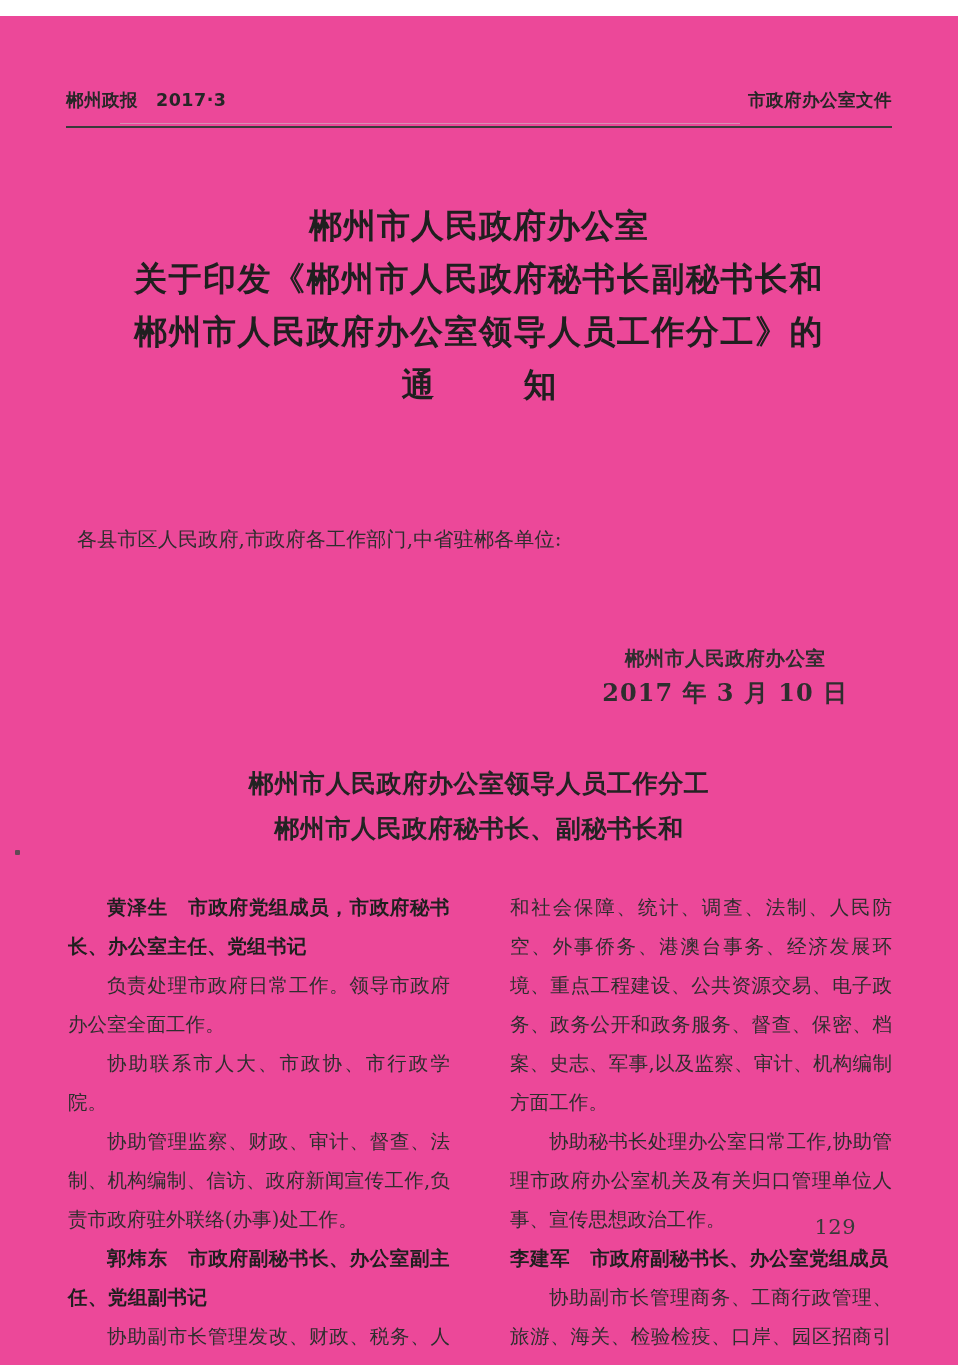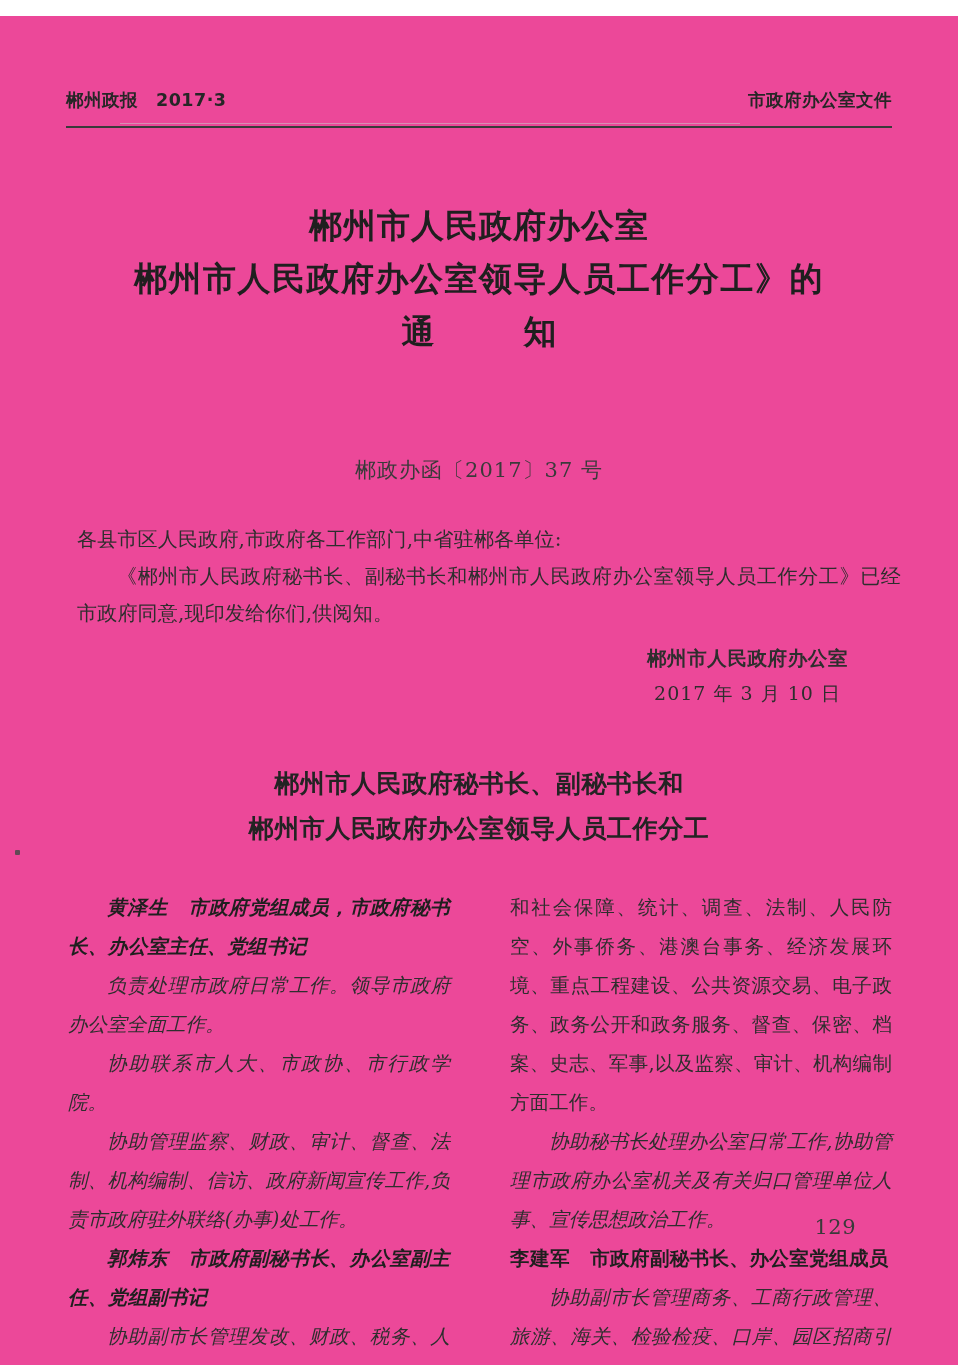--- a/index.html
+++ b/index.html
@@ -125,22 +125,22 @@
   }
   .signature .org {
     font-family: "DejaVu Sans", "Liberation Sans", sans-serif;
     font-weight: bold;
     font-size: 19.5px;
     letter-spacing: 0.6px;
     white-space: pre;
   }
   .signature .date {
     font-family: "DejaVu Serif", "Liberation Serif", serif;
-    font-weight: normal;
-    font-size: 19px;
+    font-weight: bold;
+    font-size: 24px;
     letter-spacing: 1px;
     white-space: pre;
   }
 
   
   .section-head {
     position: absolute;
     top: 745px;
     left: 75px;
     right: 75px;
@@ -169,21 +169,21 @@
   .col {
     width: 382px;
     font-size: 19.5px;
     line-height: 39px;
     letter-spacing: 0.1px;
     color: #2e2e2e;
     text-align: justify;
     text-justify: inter-character;
   }
   .col p { margin: 0; }
-  .col p.indent { text-indent: 2em; font-style: italic; }
+  .col p.indent { text-indent: 2em; }
   .col p.hang { text-indent: 0; }
   .person-name {
     font-family: "DejaVu Sans", "Liberation Sans", sans-serif;
     font-weight: bold;
     letter-spacing: 0.6px;
   }
   .person-head {
     font-family: "DejaVu Sans", "Liberation Sans", sans-serif;
     font-weight: bold;
     font-size: 19.5px;
@@ -228,39 +228,38 @@
     <div class="running-head-left">郴州政报　2017·3</div>
     <div class="running-head-right">市政府办公室文件</div>
   </div>
   <div class="head-rule"></div>
   <div class="head-rule-soft"></div>
 
   <div class="speck"></div>
 
   <div class="doc-title">
     <div class="tline">郴州市人民政府办公室</div>
+    <div class="tline wide">关于印发《郴州市人民政府秘书长副秘书长和</div>
     <div class="tline wide">郴州市人民政府办公室领导人员工作分工》的</div>
     <div class="tline notice">通　知</div>
   </div>
 
-  <div class="doc-number">郴政办函〔2017〕37 号</div>
 
   <div class="preamble">
     <p>各县市区人民政府,市政府各工作部门,中省驻郴各单位:</p>
-    <p class="indent">《郴州市人民政府秘书长、副秘书长和郴州市人民政府办公室领导人员工作分工》已经市政府同意,现印发给你们,供阅知。</p>
   </div>
 
   <div class="signature">
     <div class="org">郴州市人民政府办公室</div>
     <div class="date">2017 年 3 月 10 日</div>
   </div>
 
   <div class="section-head">
+    <div class="sline">郴州市人民政府办公室领导人员工作分工</div>
     <div class="sline">郴州市人民政府秘书长、副秘书长和</div>
-    <div class="sline">郴州市人民政府办公室领导人员工作分工</div>
   </div>
 
   <div class="columns">
 
     <div class="col">
       <p class="person-head indent"><span class="person-name">黄泽生</span>　<span>市政府党组成员，市政府秘书长、办公室主任、党组书记</span></p>
       <p class="indent">负责处理市政府日常工作。领导市政府办公室全面工作。</p>
       <p class="indent">协助联系市人大、市政协、市行政学院。</p>
       <p class="indent">协助管理监察、财政、审计、督查、法制、机构编制、信访、政府新闻宣传工作,负责市政府驻外联络(办事)处工作。</p>
       <p class="person-head indent"><span class="person-name">郭炜东</span>　<span>市政府副秘书长、办公室副主任、党组副书记</span></p>

